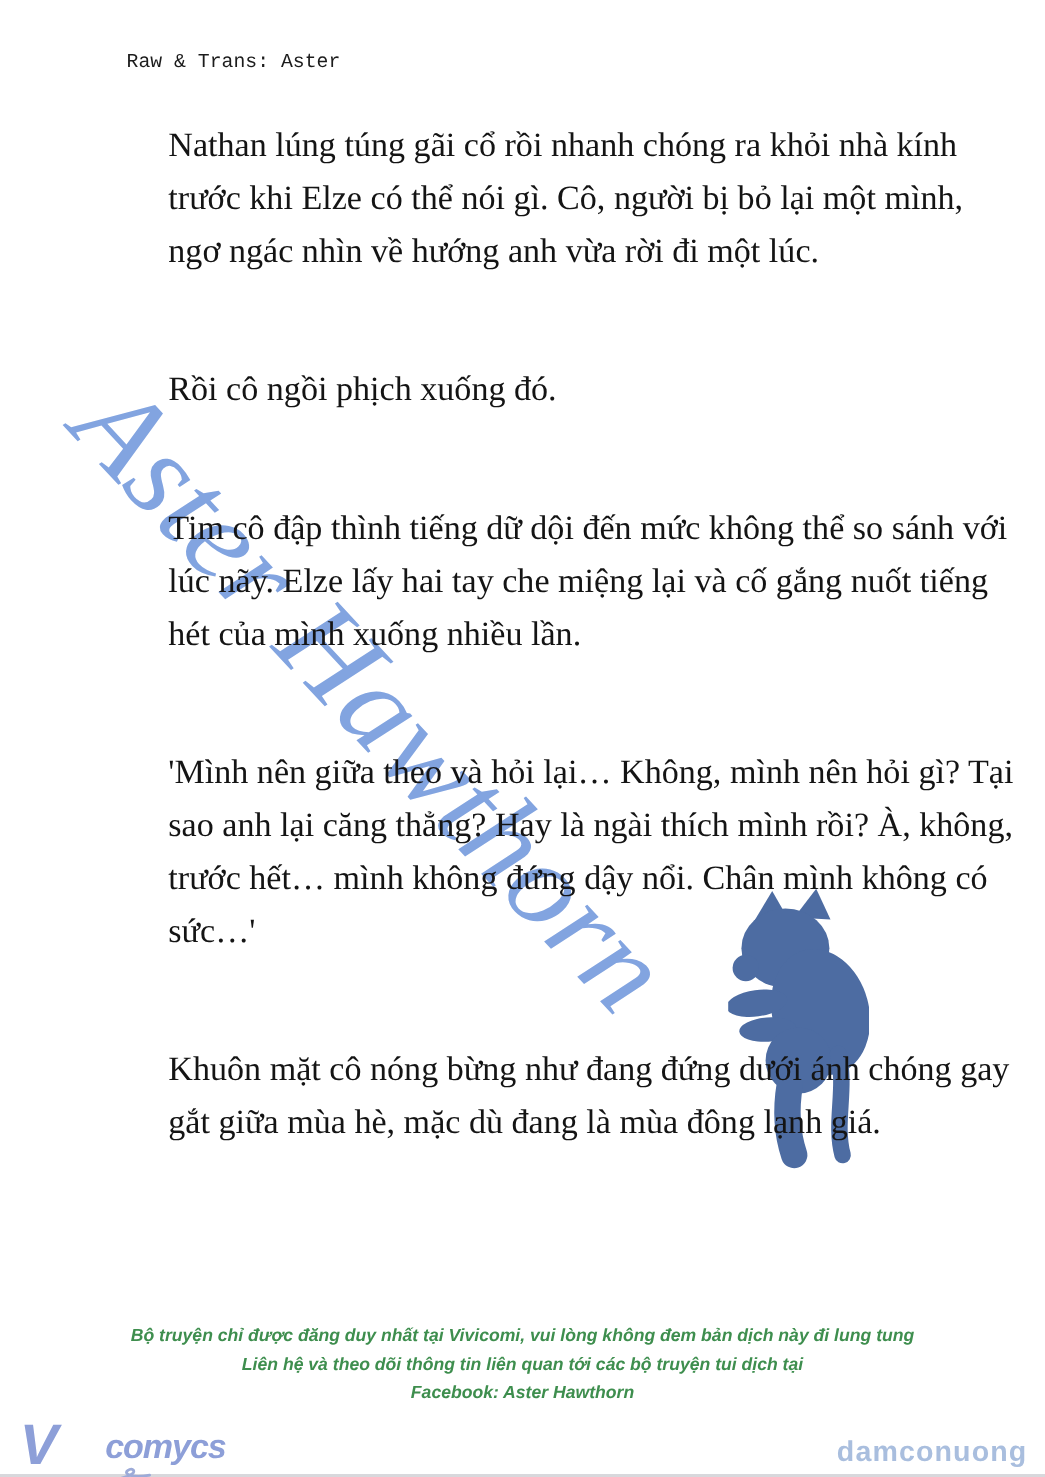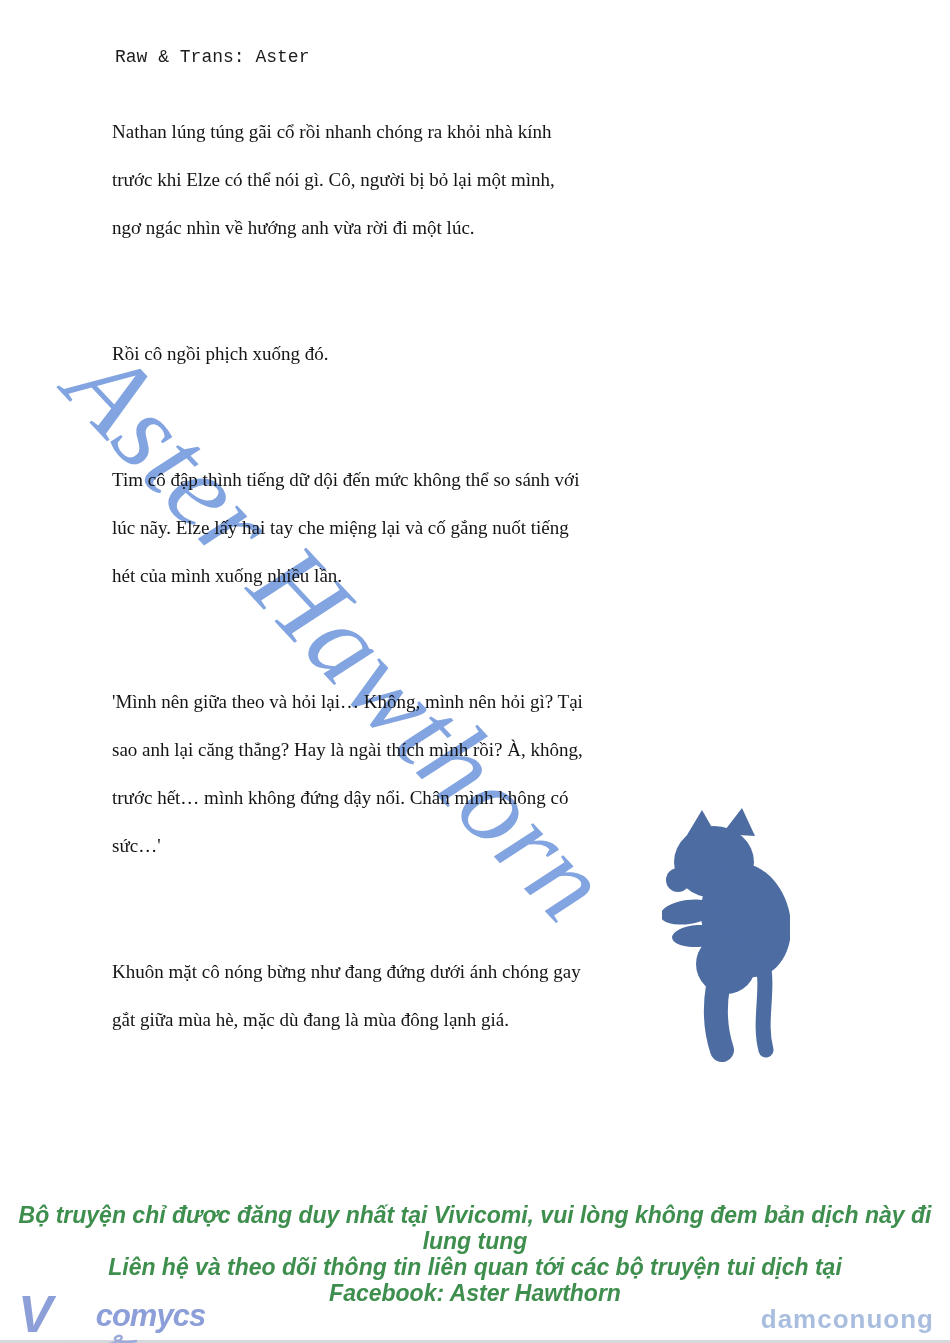--- a/index.html
+++ b/index.html
@@ -46,32 +46,33 @@
     z-index:3;
   }
   
   .content{
     position:absolute;left:112px;top:108px;width:760px;
     z-index:3;
   }
   .paragraph{margin:0 0 78px 0;}
   .paragraph:last-child{margin-bottom:0;}
   .line{
-    font-size:19px;
+    font-size:31px;
     line-height:48px;height:48px;
     white-space:nowrap;
     color:var(--text,#141414);
+    margin-left:41px;
   }
   
   .notice{
     position:absolute;left:0;top:1202px;width:950px;
     text-align:center;
     font-family:"Liberation Sans", sans-serif;
     font-style:italic;font-weight:bold;
-    font-size:23px;line-height:26px;
+    font-size:16px;line-height:26px;
     color:var(--green,#3e8e4e);
     z-index:3;
   }
   
   .logo-left{
     position:absolute;left:18px;top:1290px;
     font-family:"Liberation Sans", sans-serif;
     font-style:italic;font-weight:bold;
     color:var(--logoL,#8d9fd8);
     z-index:3;letter-spacing:-1px;

